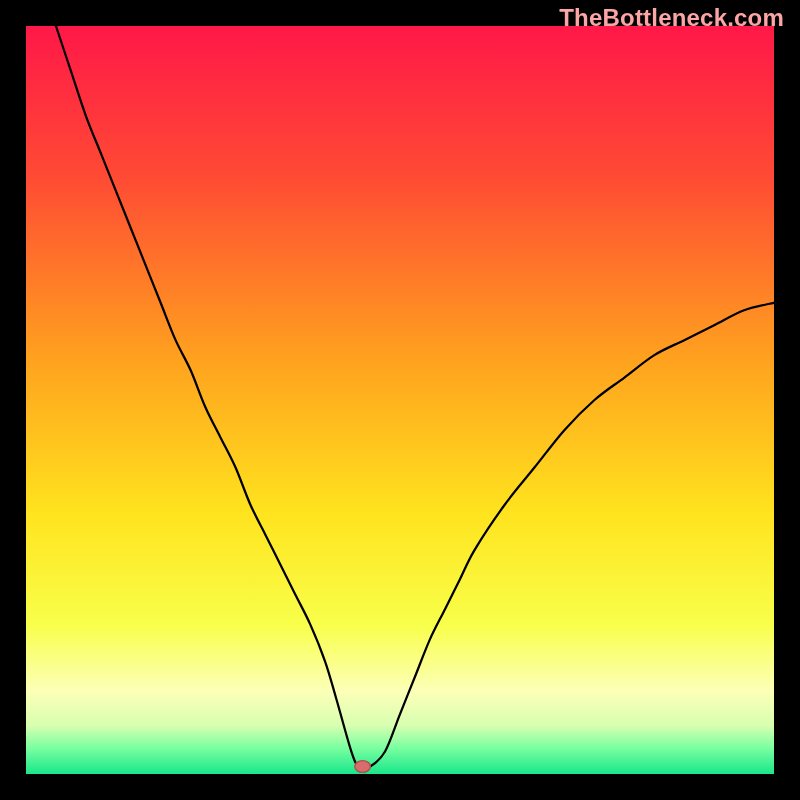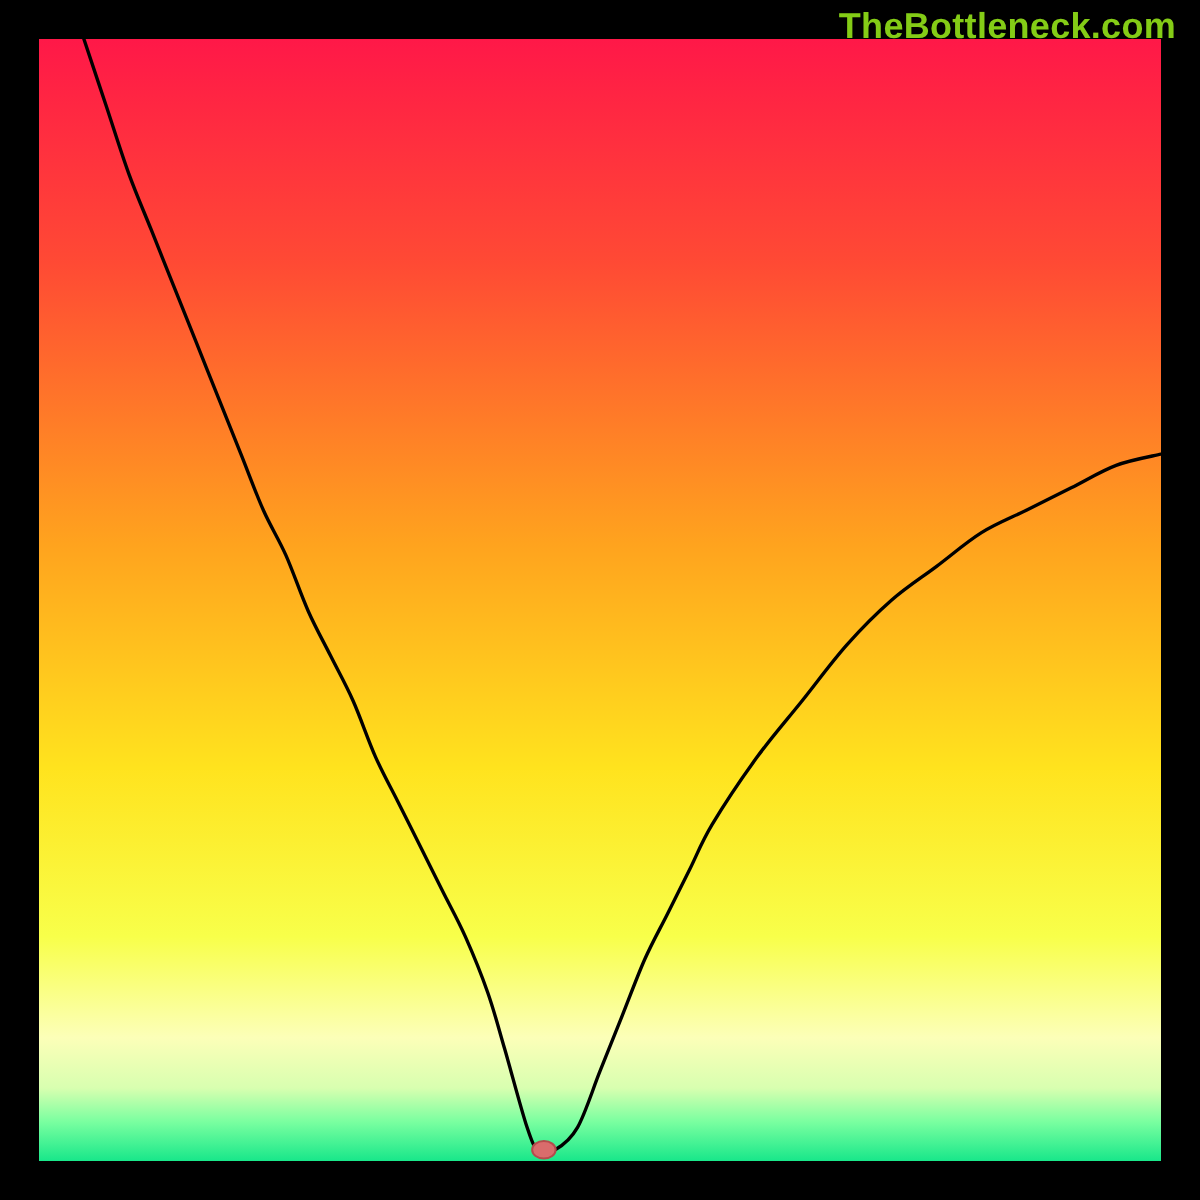--- a/index.html
+++ b/index.html
@@ -14,21 +14,21 @@
   .frame {
     position: relative;
     width: 800px;
     height: 800px;
     background: #000000;
   }
   .watermark {
     position: absolute;
     top: 4px;
     right: 16px;
-    color: #84cc16;
+    color: #fca5a5;
     font-size: 24px;
     font-weight: 600;
     letter-spacing: 0.2px;
     user-select: none;
   }
   .plot {
     position: absolute;
     left: 26px;
     top: 26px;
     width: 748px;

